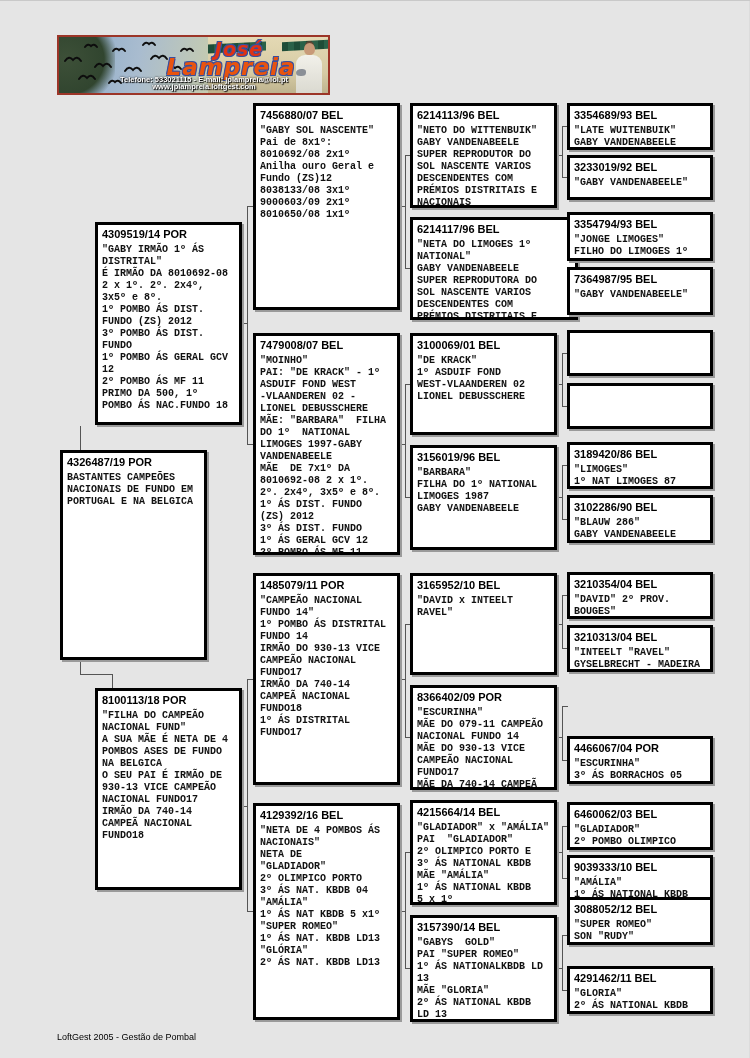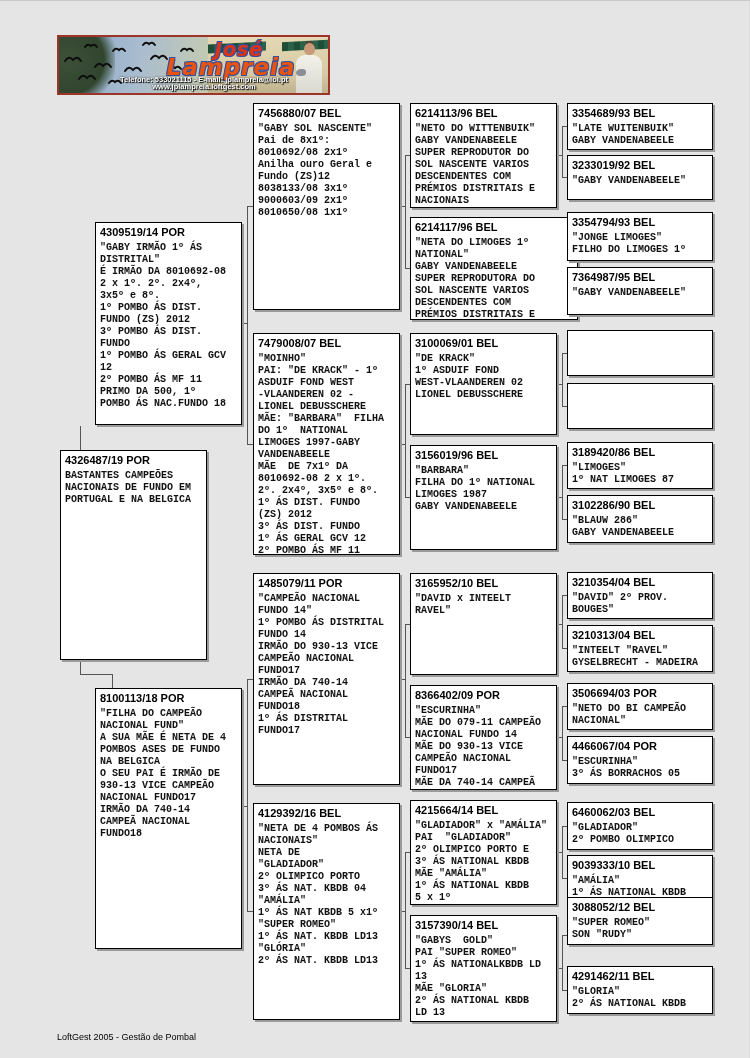--- a/index.html
+++ b/index.html
@@ -30,29 +30,29 @@
             font:italic 700 19px "DejaVu Sans",sans-serif;color:#e03214;letter-spacing:1px;
             text-shadow:-1px -1px 0 #3a4f9e,1px -1px 0 #3a4f9e,-1px 1px 0 #3a4f9e,1px 1px 0 #3a4f9e;}
   .bn-name2{position:absolute;left:92px;top:17px;width:160px;text-align:center;
             font:italic 700 23px "DejaVu Sans",sans-serif;color:#e8540f;letter-spacing:1px;
             text-shadow:-1px -1px 0 #3a4f9e,1px -1px 0 #3a4f9e,-1px 1px 0 #3a4f9e,1px 1px 0 #3a4f9e;}
   .bn-contact{position:absolute;left:30px;bottom:9px;width:230px;text-align:center;
               font:700 7.5px "Liberation Sans",sans-serif;color:#fff;text-shadow:1px 1px 1px #000,0 0 2px #000;}
   .bn-site{position:absolute;left:30px;bottom:2px;width:230px;text-align:center;
            font:700 7.5px "Liberation Sans",sans-serif;color:#fff;text-shadow:1px 1px 1px #000,0 0 2px #000;}
   
-  .pbox{position:absolute;background:#fff;border:1px solid #000000;box-shadow:2px 2px 0 #9a9a9a;
+  .pbox{position:absolute;background:#fff;border:3px solid #000000;box-shadow:2px 2px 0 #9a9a9a;
         padding:3px 4px;box-sizing:border-box;overflow:hidden;}
   .ring{font:700 11px/13px "Liberation Sans",sans-serif;color:#000;margin-bottom:3px;}
   .ptext{font:700 10px/12px "Liberation Mono",monospace;color:#111;white-space:pre-wrap;}
   .lines{position:absolute;left:0;top:0;}
   .footer{position:absolute;left:57px;top:1032px;font:400 9px "Liberation Sans",sans-serif;color:#000;}
   .b0{left:60px;top:450px;width:147px;height:210px}
   .b1{left:95px;top:222px;width:147px;height:203px}
-  .b2{left:95px;top:688px;width:147px;height:261px}
+  .b2{left:95px;top:688px;width:147px;height:202px}
   .b3{left:253px;top:103px;width:147px;height:207px}
   .b4{left:253px;top:333px;width:147px;height:222px}
   .b5{left:253px;top:573px;width:147px;height:212px}
   .b6{left:253px;top:803px;width:147px;height:217px}
   .b7{left:410px;top:103px;width:147px;height:105px}
   .b8{left:410px;top:217px;width:168px;height:103px}
   .b9{left:410px;top:333px;width:147px;height:102px}
   .b10{left:410px;top:445px;width:147px;height:105px}
   .b11{left:410px;top:573px;width:147px;height:102px}
   .b12{left:410px;top:685px;width:147px;height:105px}
@@ -331,25 +331,20 @@
   <div class="pbox b23">
     <div class="ring">3210354/04 BEL</div>
     <div class="ptext">"DAVID" 2º PROV.
 BOUGES"</div>
   </div>
   <div class="pbox b24">
     <div class="ring">3210313/04 BEL</div>
     <div class="ptext">"INTEELT "RAVEL"
 GYSELBRECHT - MADEIRA</div>
   </div>
-  <div class="pbox b25">
-    <div class="ring">3506694/03 POR</div>
-    <div class="ptext">"NETO DO BI CAMPEÃO
-NACIONAL"</div>
-  </div>
   <div class="pbox b26">
     <div class="ring">4466067/04 POR</div>
     <div class="ptext">"ESCURINHA"
 3º ÁS BORRACHOS 05</div>
   </div>
   <div class="pbox b27">
     <div class="ring">6460062/03 BEL</div>
     <div class="ptext">"GLADIADOR"
 2º POMBO OLIMPICO</div>
   </div>

